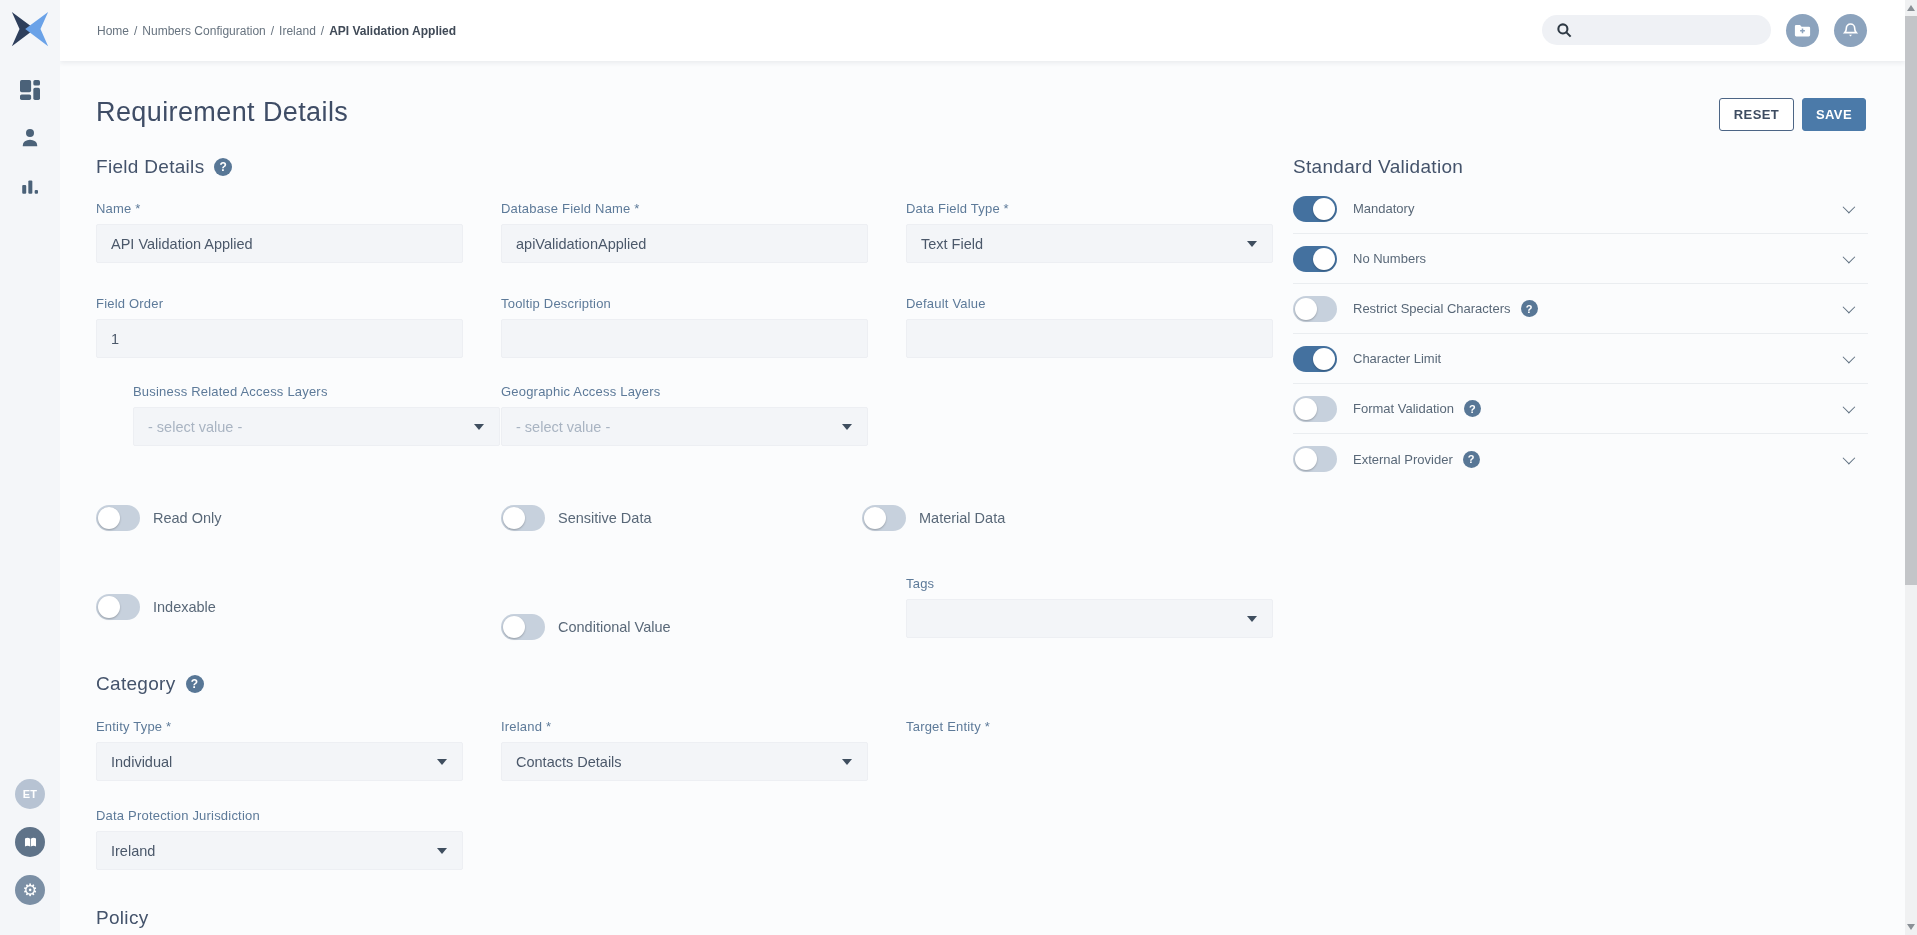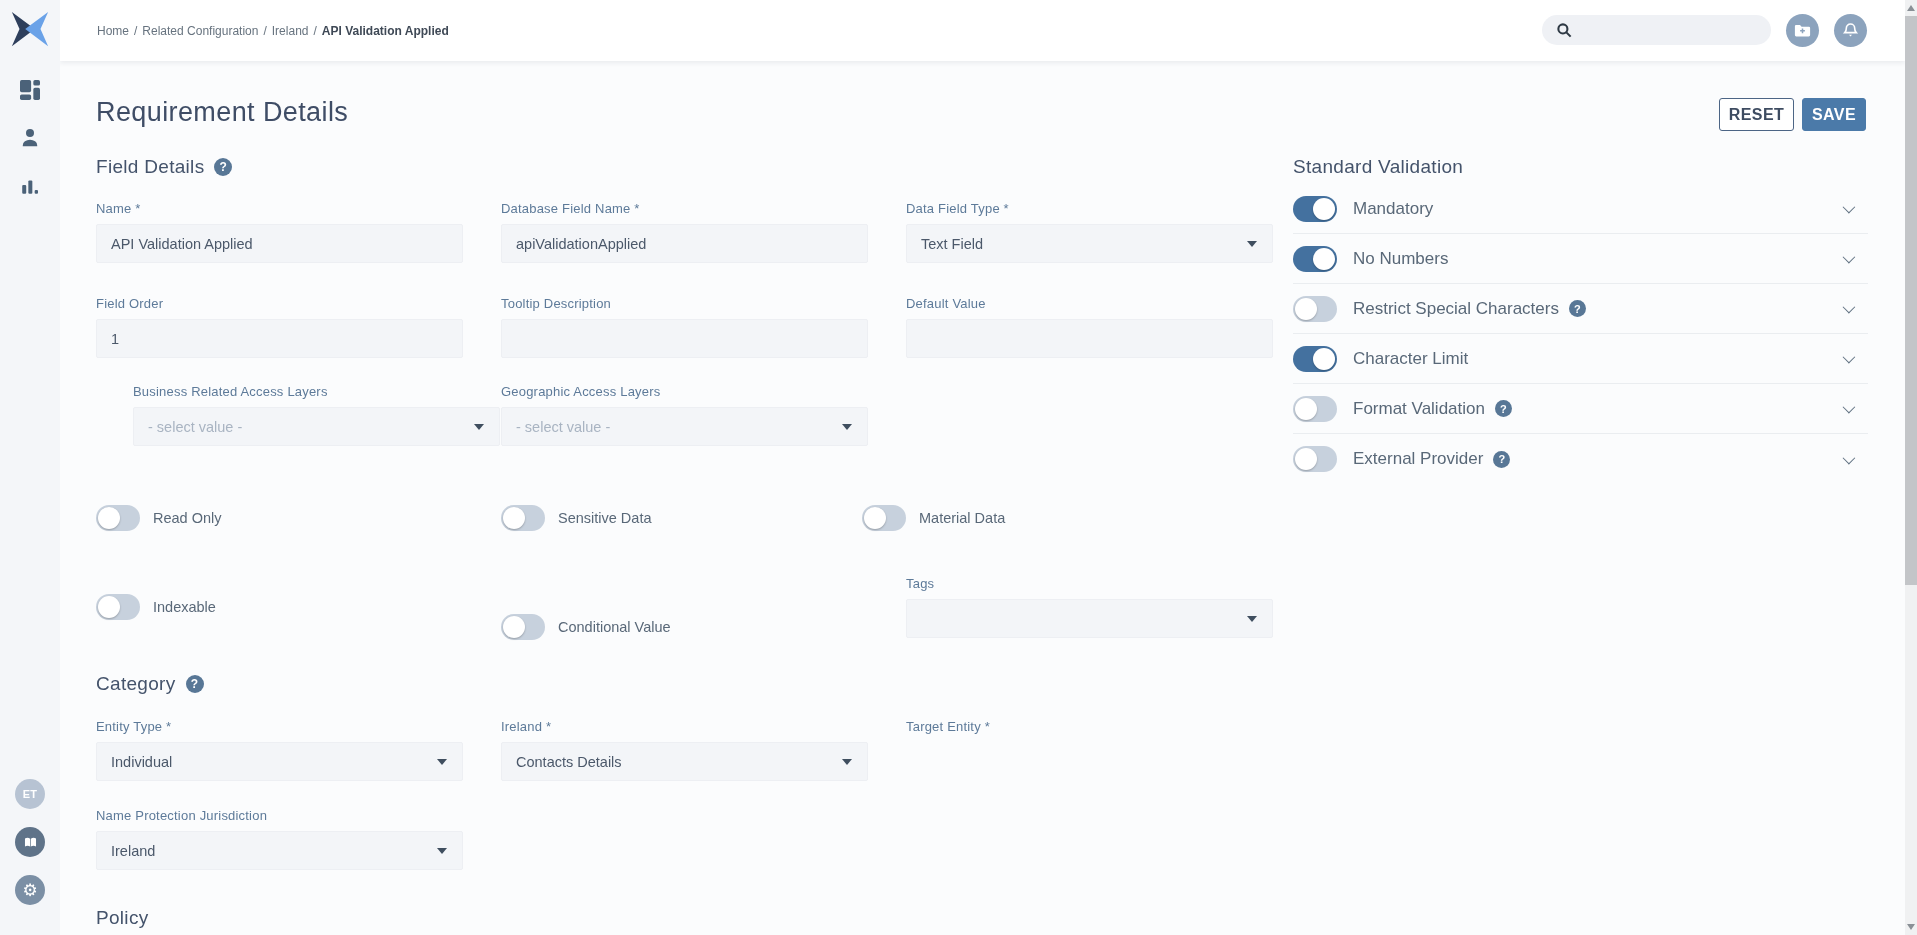--- a/index.html
+++ b/index.html
@@ -44,21 +44,21 @@
   .scrollbar { position:absolute; right:0; top:0; width:12px; height:935px; background:#f0f1f2; z-index:10; }
   .sb-up { position:absolute; top:5px; left:2px; width:0; height:0;
            border-left:4px solid transparent; border-right:4px solid transparent; border-bottom:6px solid #8a9096; }
   .sb-down { position:absolute; bottom:5px; left:2px; width:0; height:0;
            border-left:4px solid transparent; border-right:4px solid transparent; border-top:6px solid #8a9096; }
   .sb-thumb { position:absolute; top:16px; left:0; width:12px; height:569px; background:#c3c5c8; }
 
   
   .main { position:absolute; left:60px; top:61px; width:1845px; height:874px; background:#fbfcfd; }
   .page-title { position:absolute; left:36px; top:36px; font-size:27px; font-weight:500; color:#3f4d66; letter-spacing:.4px; }
-  .btn { position:absolute; top:37px; height:33px; border-radius:3px; font-size:16px; font-weight:700;
+  .btn { position:absolute; top:37px; height:33px; border-radius:3px; font-size:13px; font-weight:700;
          letter-spacing:.4px; display:flex; align-items:center; justify-content:center; cursor:pointer; }
   .btn-reset { left:1659px; width:75px; background:#fff; border:1px solid #4c6585; color:#3e4c61; }
   .btn-save { left:1742px; width:64px; background:#4b7aa9; border:1px solid #4b7aa9; color:#fff; }
 
   .sec-header { position:absolute; font-size:19px; font-weight:500; color:#44536b; letter-spacing:.3px; display:flex; align-items:center; }
   .help-ic { display:inline-flex; width:18px; height:18px; border-radius:50%; background:#587796; color:#fff;
              font-size:12px; font-weight:700; align-items:center; justify-content:center; margin-left:10px; cursor:pointer; }
   .help-sm { width:17px; height:17px; font-size:11px; margin-left:10px; }
 
   .field { position:absolute; width:367px; }
@@ -79,21 +79,21 @@
   .toggle .knob { position:absolute; top:2px; left:2px; width:22px; height:22px; border-radius:50%; background:#fff;
                   box-shadow:0 1px 2px rgba(0,0,0,.25); }
   .toggle[data-state="on"] .knob { left:auto; right:2px; }
   .trow { position:absolute; display:flex; align-items:center; }
   .trow .tlabel { margin-left:13px; font-size:14.5px; color:#596878; }
 
   
   .sv-panel { position:absolute; left:1233px; top:123px; width:575px; }
   .sv-row { display:flex; align-items:center; height:50px; border-bottom:1px solid #eaedf0; }
   .sv-row:last-child { border-bottom:none; }
-  .sv-label { margin-left:16px; font-size:17px; color:#596878; }
+  .sv-label { margin-left:16px; font-size:13px; color:#596878; }
   .chev { margin-left:auto; margin-right:16px; width:9px; height:9px; border-right:1.7px solid #5f7081;
           border-bottom:1.7px solid #5f7081; transform:rotate(45deg) translateY(-2px); cursor:pointer; }
   .policy-h { position:absolute; left:36px; top:846px; }
 </style>
 </head>
 <body>
 
 <div class="app">
 
   <aside class="sidebar">
@@ -137,21 +137,21 @@
       <div class="circle-btn gear-btn">
         <span>⚙</span>
       </div>
     </div>
   </aside>
 
   <header class="topbar">
     <div class="crumbs">
       <span class="link">Home</span>
       <span class="sep">/</span>
-      <span class="link">Related Configuration</span>
+      <span class="link">Numbers Configuration</span>
       <span class="sep">/</span>
       <span class="link">Ireland</span>
       <span class="sep">/</span>
       <span class="current">API Validation Applied</span>
     </div>
     <div class="searchbox">
       <svg viewBox="0 0 18 18">
           <circle cx="7.3" cy="7.3" r="4.8"></circle>
           <line x1="11" y1="11" x2="15.5" y2="15.5"></line>
         </svg>
@@ -335,21 +335,21 @@
       <label class="flabel">Ireland *</label>
       <div class="fselect">
         <span>Contacts Details</span>
         <span class="caret"></span>
       </div>
     </div>
     <div class="field" style="left:846px; top:658px;">
       <label class="flabel">Target Entity *</label>
     </div>
     <div class="field" style="left:36px; top:747px;">
-      <label class="flabel">Name Protection Jurisdiction</label>
+      <label class="flabel">Data Protection Jurisdiction</label>
       <div class="fselect">
         <span>Ireland</span>
         <span class="caret"></span>
       </div>
     </div>
 
     <div class="sec-header policy-h">
       <span>Policy</span>
     </div>
   </main>

